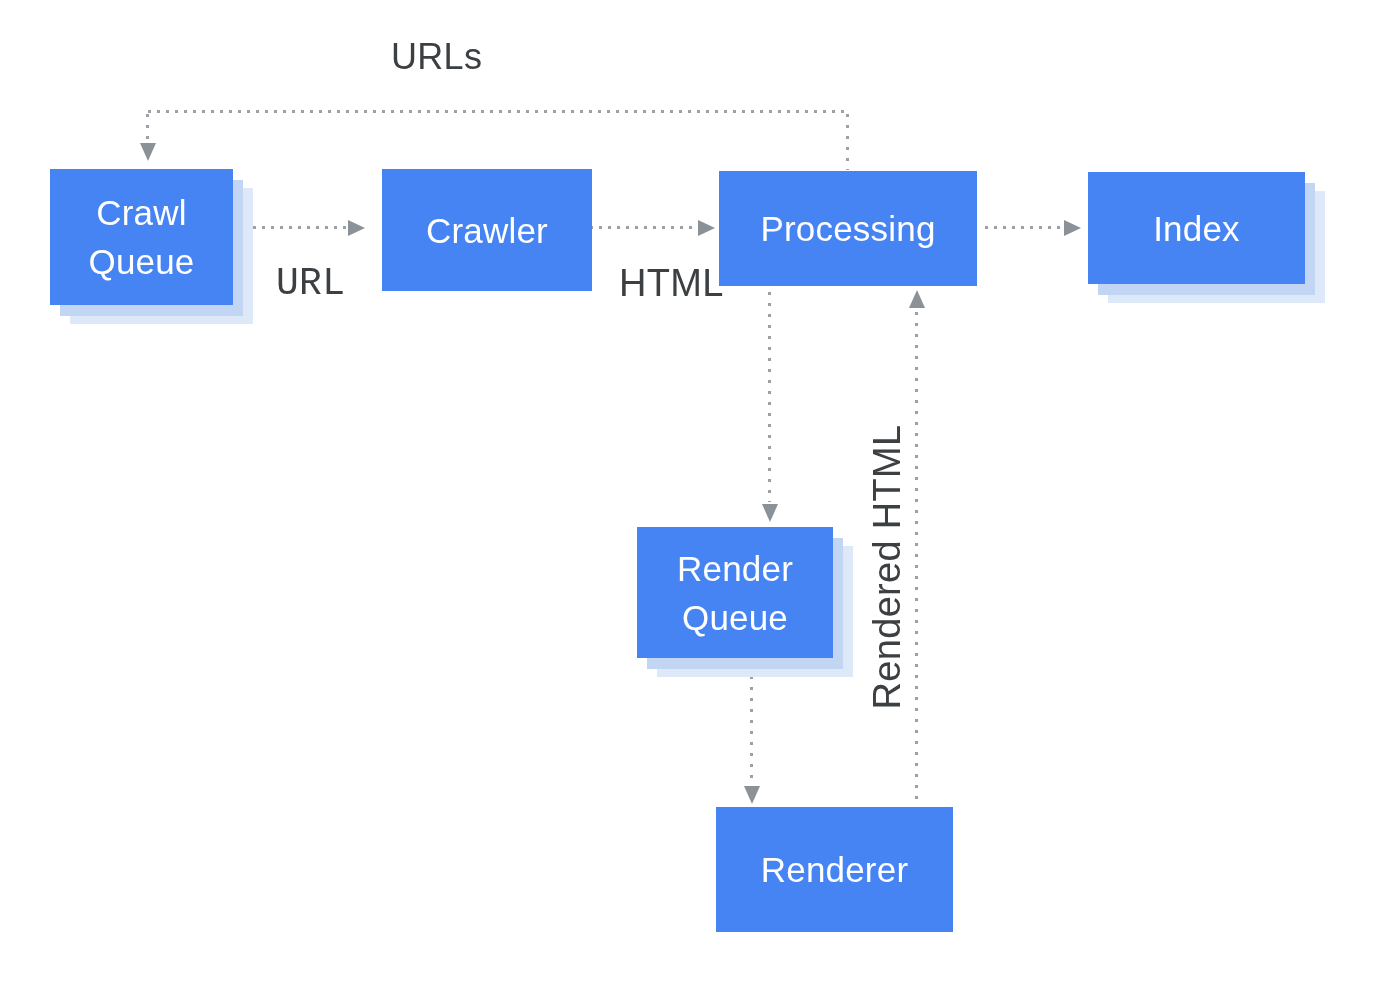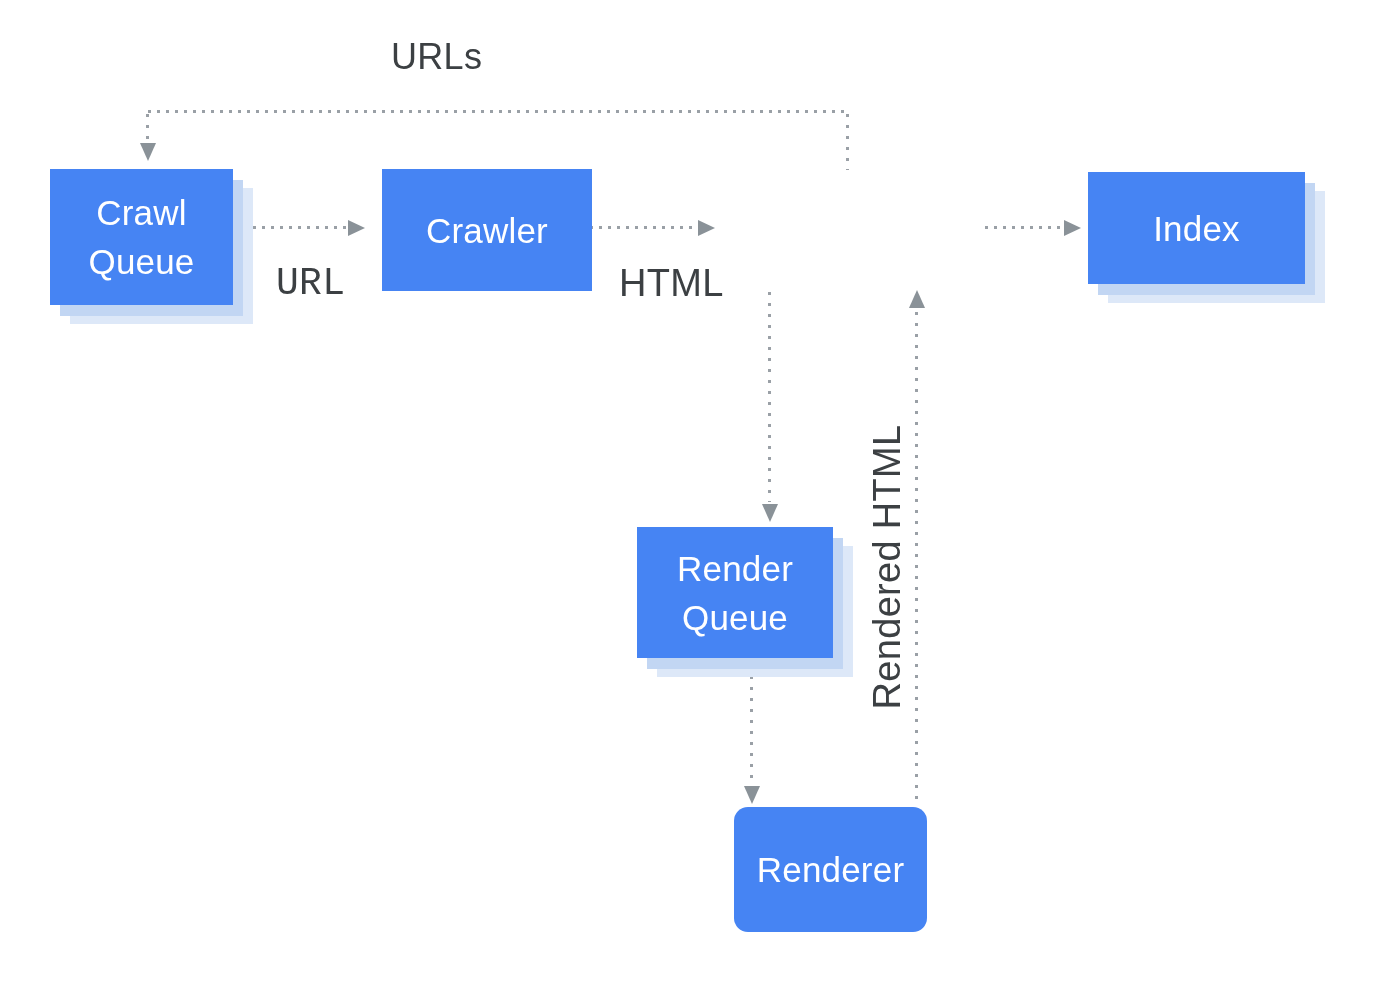--- a/index.html
+++ b/index.html
@@ -76,21 +76,21 @@
     border-right: 8px solid transparent;
     border-bottom: 18px solid var(--arrow);
   }
 
   
   .n-crawl-queue  { left: 50px;   top: 169px; width: 183px; height: 136px; justify-content: center; }
   .n-crawler      { left: 370px;  top: 169px; width: 210px; height: 122px; margin-left: 12px; }
   .n-processing   { left: 719px;  top: 171px; width: 258px; height: 115px; }
   .n-index        { left: 1088px; top: 172px; width: 217px; height: 112px; }
   .n-render-queue { left: 637px;  top: 527px; width: 196px; height: 131px; }
-  .n-renderer     { left: 734px;  top: 807px; width: 193px; height: 125px; border-radius: 14px; }
+  .n-renderer     { left: 716px;  top: 807px; width: 237px; height: 125px; }
 
   
   .e-loop-h        { left: 148px; top: 110px; width: 700px; }
   .e-loop-v-left   { left: 146px; top: 114px; height: 26px; }
   .e-loop-arr      { left: 140px; top: 143px; }
   .e-loop-v-right  { left: 846px; top: 114px; height: 56px; }
 
   .e-cq-crawler    { left: 244px; top: 226px; width: 102px; }
   .e-cq-crawler-a  { left: 348px; top: 220px; }
   .e-crawler-proc  { left: 590px; top: 226px; width: 106px; }
@@ -143,20 +143,23 @@
   <div class="vdots e-renderer-proc"></div>
   <div class="arr up e-renderer-proc-a"></div>
   <div class="edge-label vertical l-rendered-html">Rendered HTML</div>
 
   <div class="node shadowed n-crawl-queue">
     <span>Crawl Queue</span>
   </div>
   <div class="node n-crawler">
     <span>Crawler</span>
   </div>
+  <div class="node n-processing">
+    <span>Processing</span>
+  </div>
   <div class="node shadowed n-render-queue">
     <span>Render Queue</span>
   </div>
   <div class="node shadowed n-index">
     <span>Index</span>
   </div>
   <div class="node n-renderer">
     <span>Renderer</span>
   </div>
 

